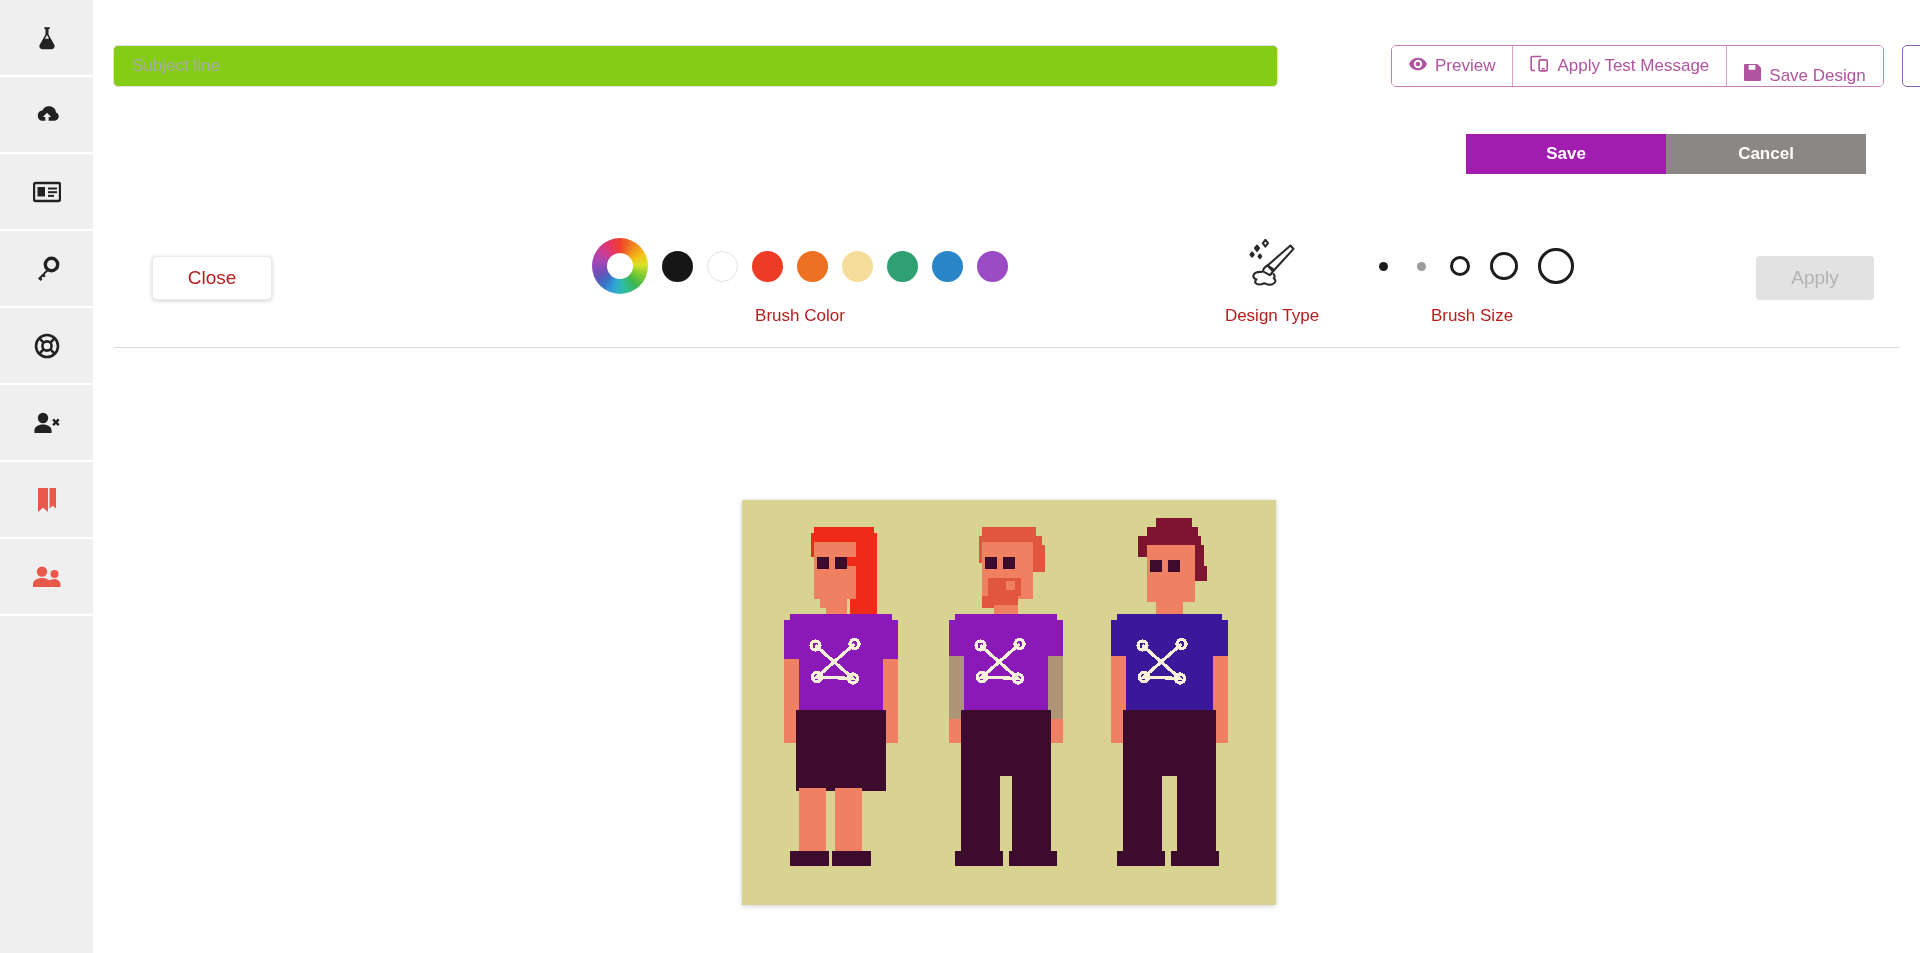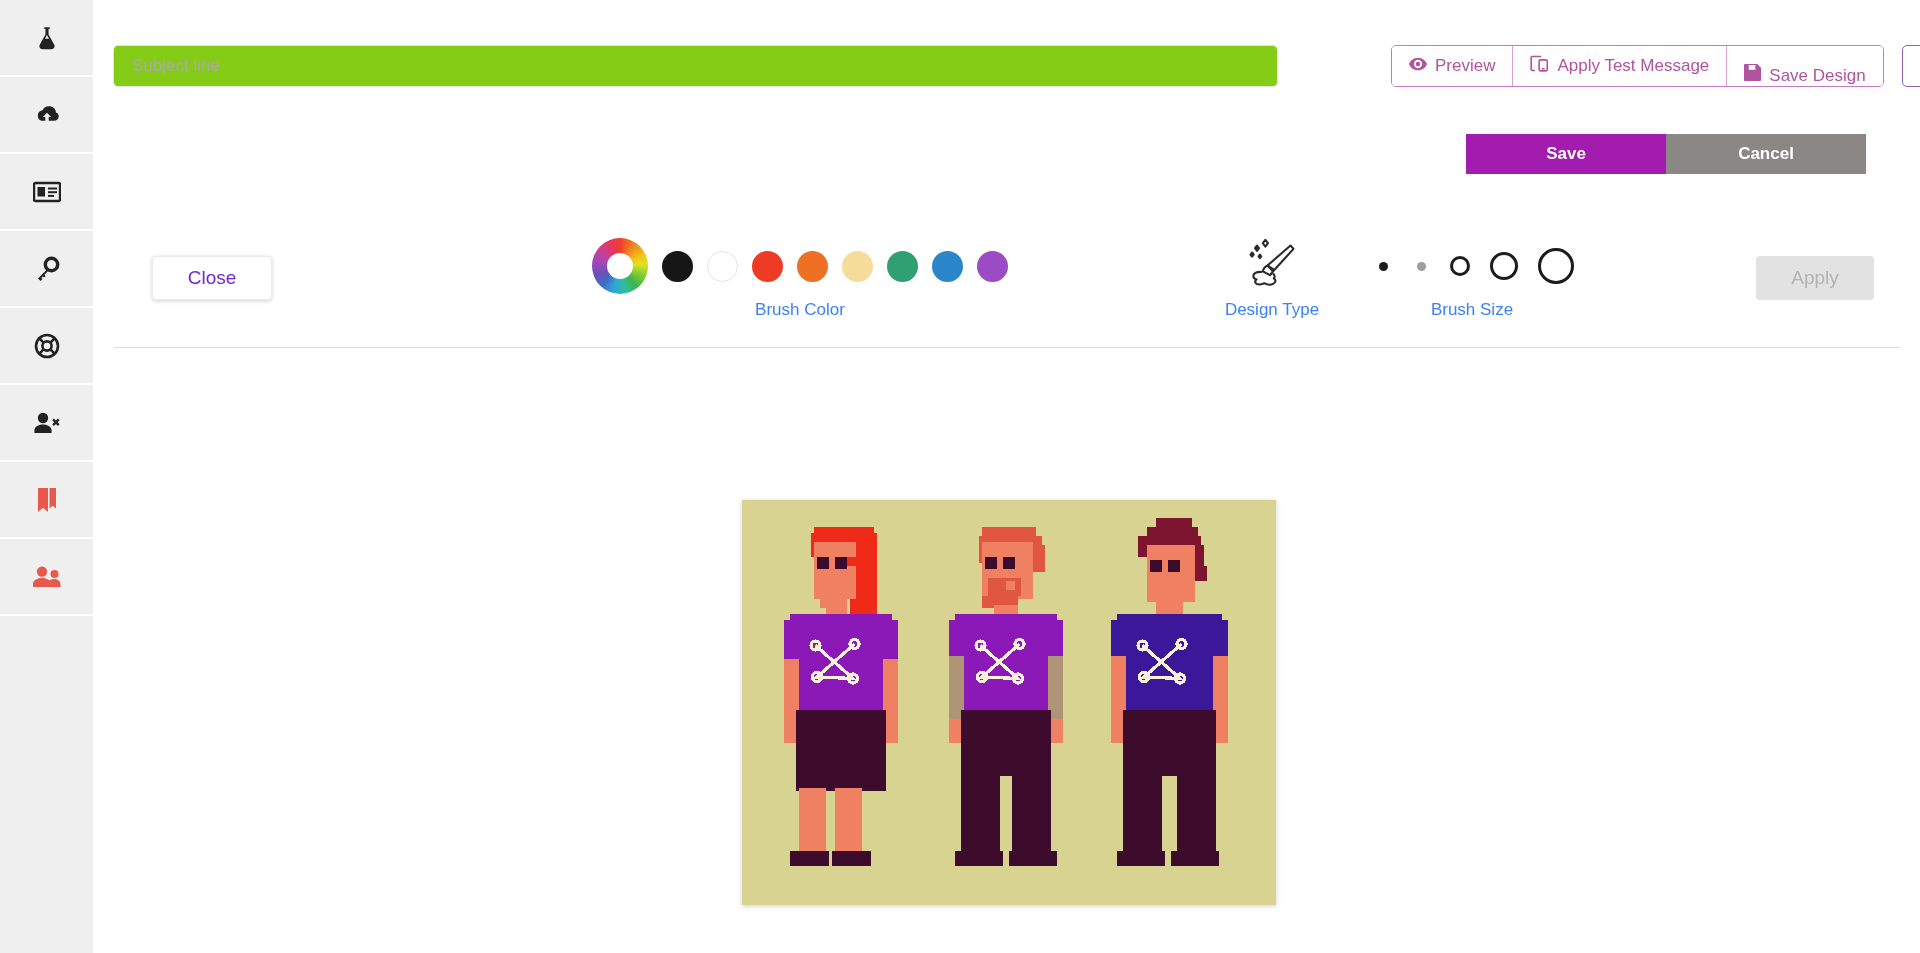--- a/index.html
+++ b/index.html
@@ -91,29 +91,29 @@
   .toolbar {
     position:absolute; left:114px; top:228px;
     width: 1786px; height: 120px;
     border-bottom: 1px solid #dcdcdc;
   }
   .close-btn {
     position:absolute; left: 38px; top: 28px;
     width: 120px; height: 44px;
     background:#fff; border: 1px solid #eaeaea; border-radius: 4px;
     box-shadow: 0 1px 4px rgba(0,0,0,.18);
-    font-size: 19px; color:#6d28d9;
+    font-size: 19px; color:#b91c1c;
     font-family:"Liberation Sans", sans-serif;
     cursor:pointer;
   }
   .tool-section { position:absolute; }
   .tool-label {
-    text-align:center; font-size:17px; color:#3b82f6;
-    font-family:"Liberation Sans", sans-serif;
-    margin-top: 6px;
+    text-align:center; font-size:17px; color:#b91c1c;
+    font-family:"Liberation Sans", sans-serif;
+    margin-top: 12px;
   }
 
   
   .sec-color { left: 478px; top: 10px; }
   .swatch-row { display:flex; align-items:center; gap: 14px; height:56px; }
   .wheel {
     width:56px; height:56px; border-radius:50%;
     background: conic-gradient(from 0deg,
       #ef3e2b 0deg, #f07f21 30deg, #f2c019 62deg, #dde323 86deg,
       #84cc32 112deg, #3cb54b 140deg, #31bda0 168deg, #30a6d8 196deg,

